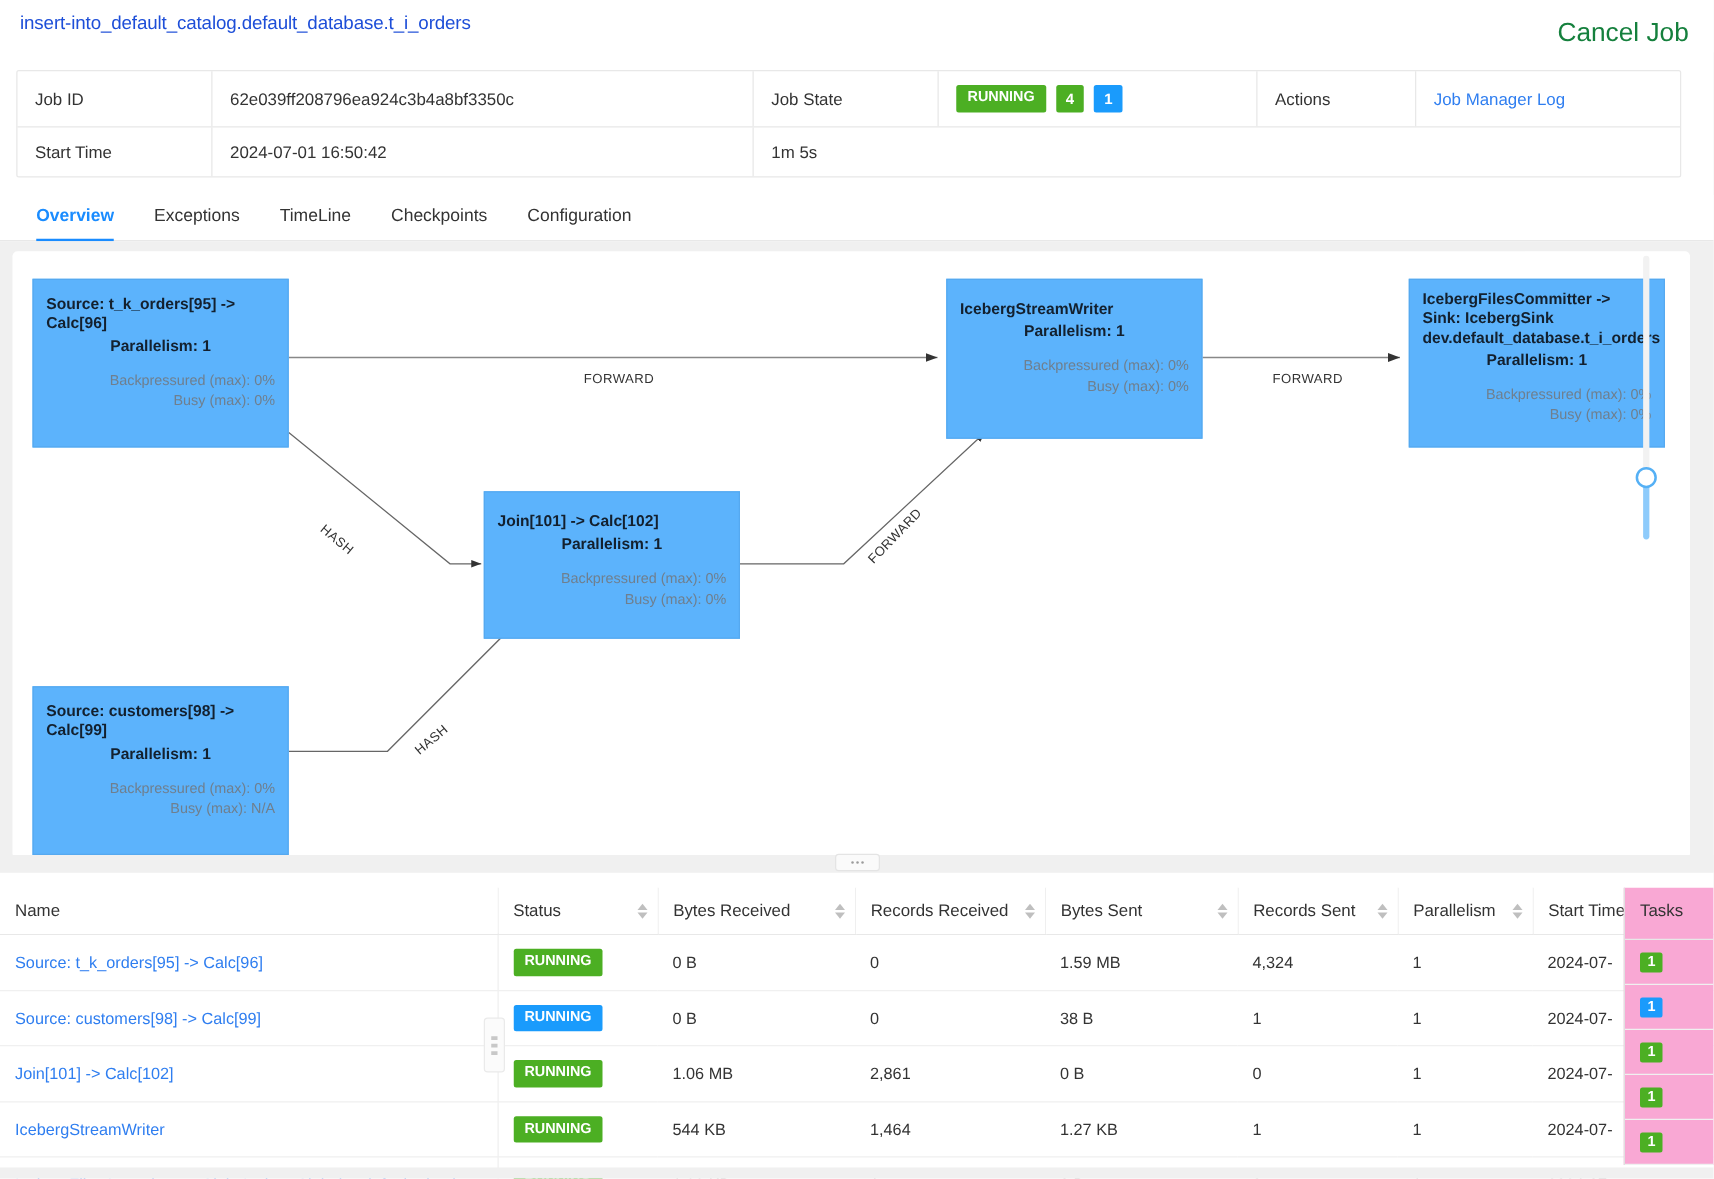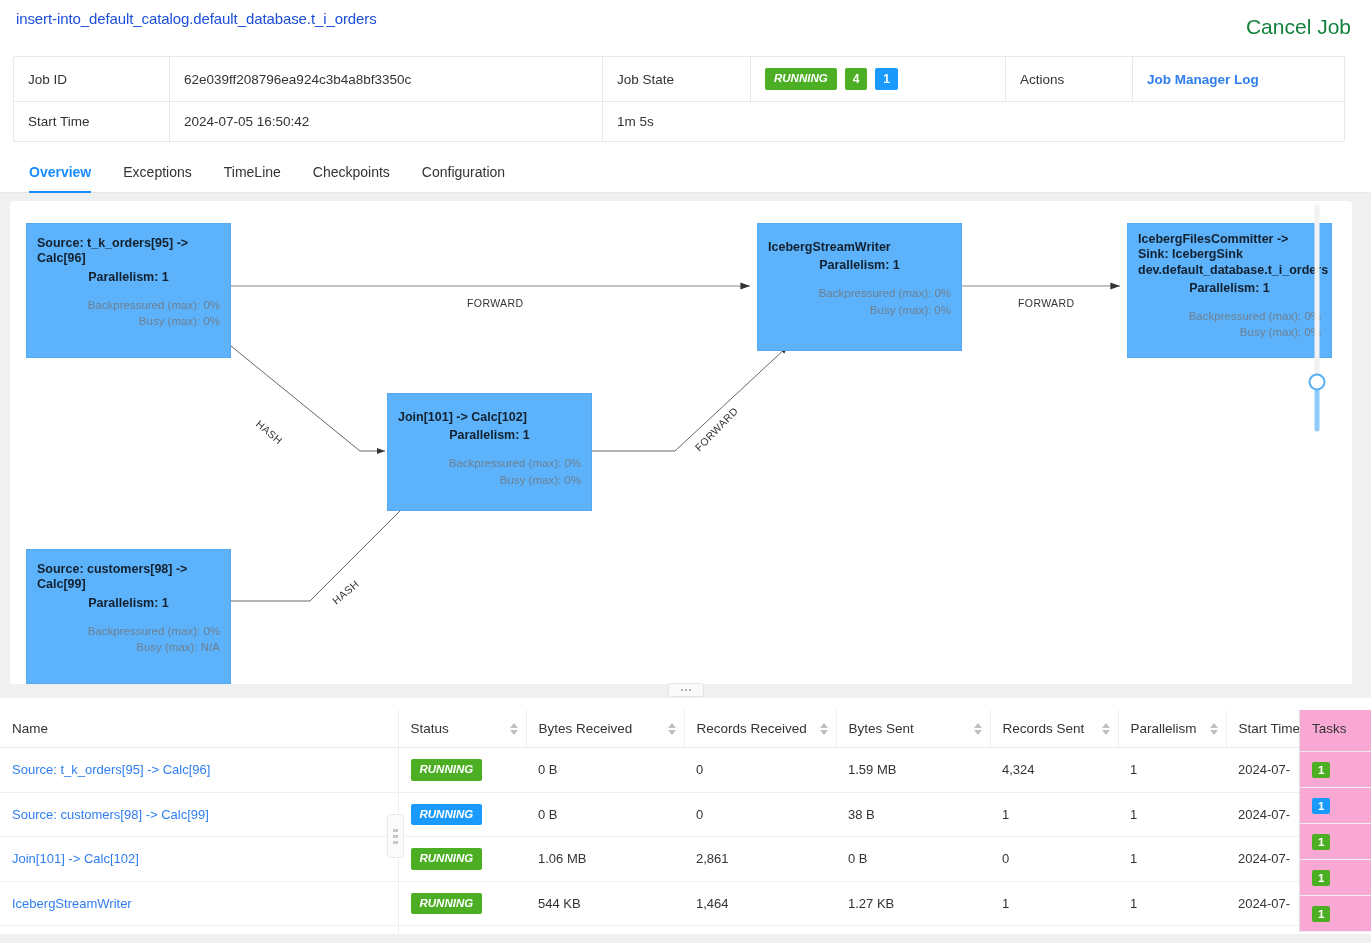--- a/index.html
+++ b/index.html
@@ -38,25 +38,25 @@
   }
   .info-row { display:flex; border-bottom:1px solid #e8e8e8; }
   .info-row:last-child { border-bottom: none; }
   .info-cell { padding: 11px 14px; font-size: 13.5px; color:#333; display:flex; align-items:center; min-height:39px; }
   .lbl { width:155px; flex:none; }
   .sep { border-left:1px solid #e8e8e8; }
   .val-jobid { width: 433px; flex:none; }
   .lbl2 { width:148px; flex:none; }
   .val-state { width: 255px; flex:none; gap:8px; }
   .lbl3 { width:127px; flex:none; }
-  .val-actions { flex:1;font-weight:bold; }
+  .val-actions { flex:1; }
 
   .badge {
     display:inline-block; color:#fff; font-size:11.5px; font-weight:bold;
-    padding: 3px 9px; border-radius:2px; line-height:1.35;font-style:italic;
+    padding: 3px 9px; border-radius:2px; line-height:1.35;
   }
   .badge-running { background:#4caf23; }
   .badge-finished { background:#1a9bfc; }
   .cnt { display:inline-block; color:#fff; font-size:12px; font-weight:bold;
          padding: 3px 8px; border-radius:2px; line-height:1.35; }
   .cnt-green { background:#4caf23; }
   .cnt-blue { background:#1a9bfc; }
   .link { color:#2f7ef0; cursor:pointer; }
 
   
@@ -184,21 +184,21 @@
         <span class="cnt cnt-green">4</span>
         <span class="cnt cnt-blue">1</span>
       </div>
       <div class="info-cell sep lbl3">Actions</div>
       <div class="info-cell sep val-actions">
         <span class="link">Job Manager Log</span>
       </div>
     </div>
     <div class="info-row">
       <div class="info-cell lbl">Start Time</div>
-      <div class="info-cell sep val-jobid">2024-07-05 16:50:42</div>
+      <div class="info-cell sep val-jobid">2024-07-01 16:50:42</div>
       <div class="info-cell sep" style="flex:1">1m 5s</div>
     </div>
   </div>
 
   <div class="tabs">
     <div class="tab active">Overview</div>
     <div class="tab">Exceptions</div>
     <div class="tab">TimeLine</div>
     <div class="tab">Checkpoints</div>
     <div class="tab">Configuration</div>

